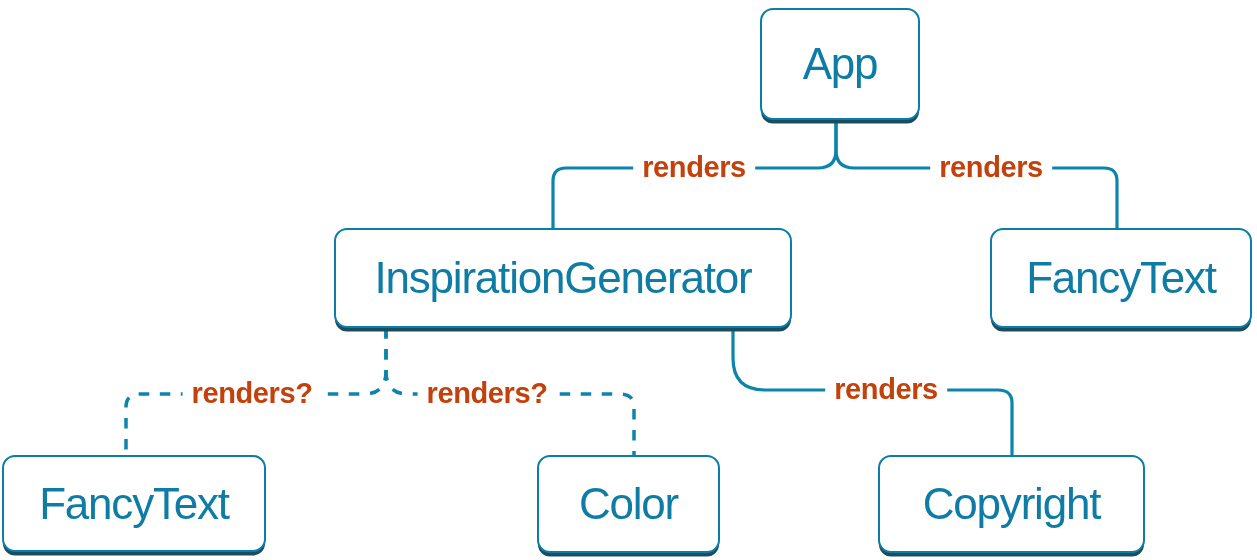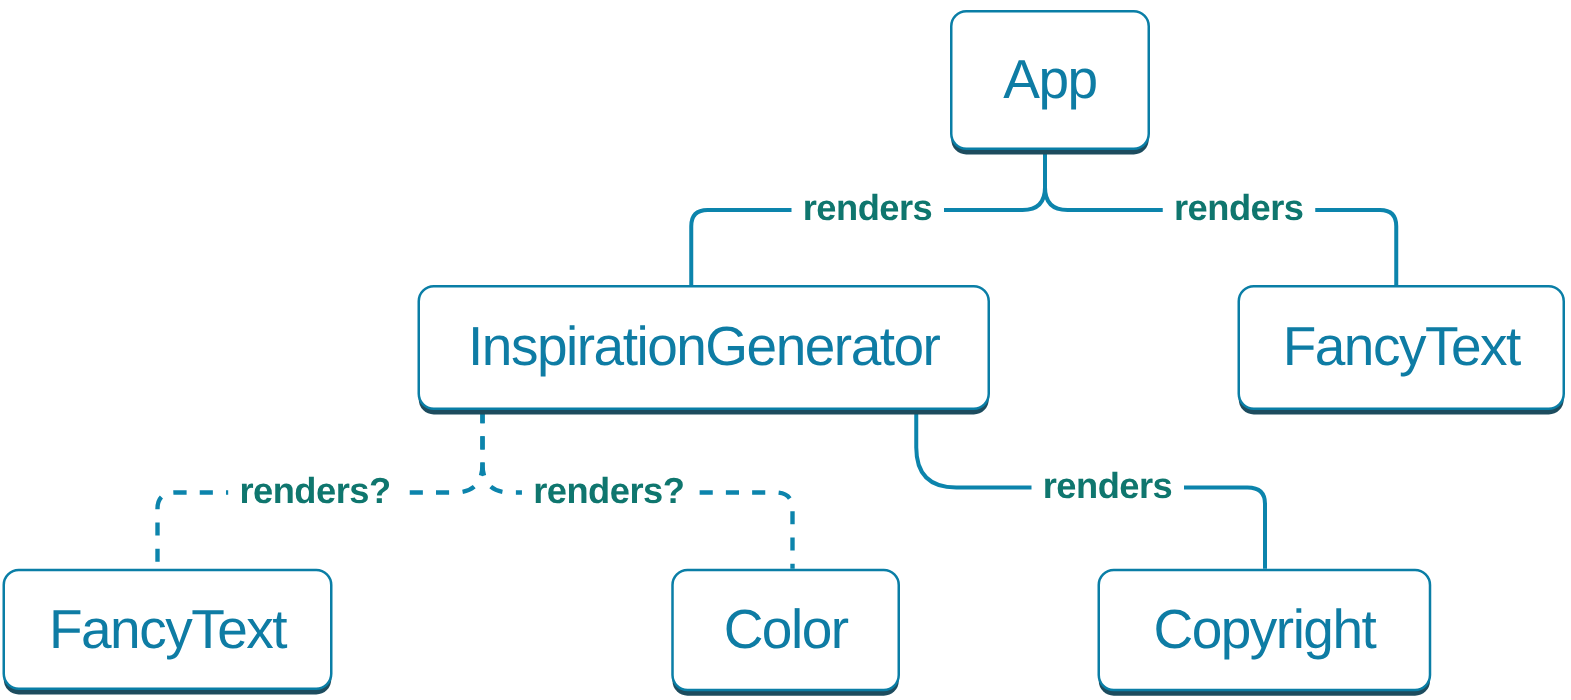--- a/index.html
+++ b/index.html
@@ -35,21 +35,21 @@
     font-size: 44px;
     font-weight: 500;
     letter-spacing: -1.2px;
     white-space: nowrap;
   }
   .edge-label {
     position: absolute;
     transform: translate(-50%, -50%);
     background: #ffffff;
     padding: 1px 9px;
-    color: #0f766e;
+    color: #c2410c;
     font-size: 29px;
     font-weight: 600;
     letter-spacing: -0.4px;
     white-space: nowrap;
     line-height: 1.1;
   }
 </style>
 </head>
 <body>
 

